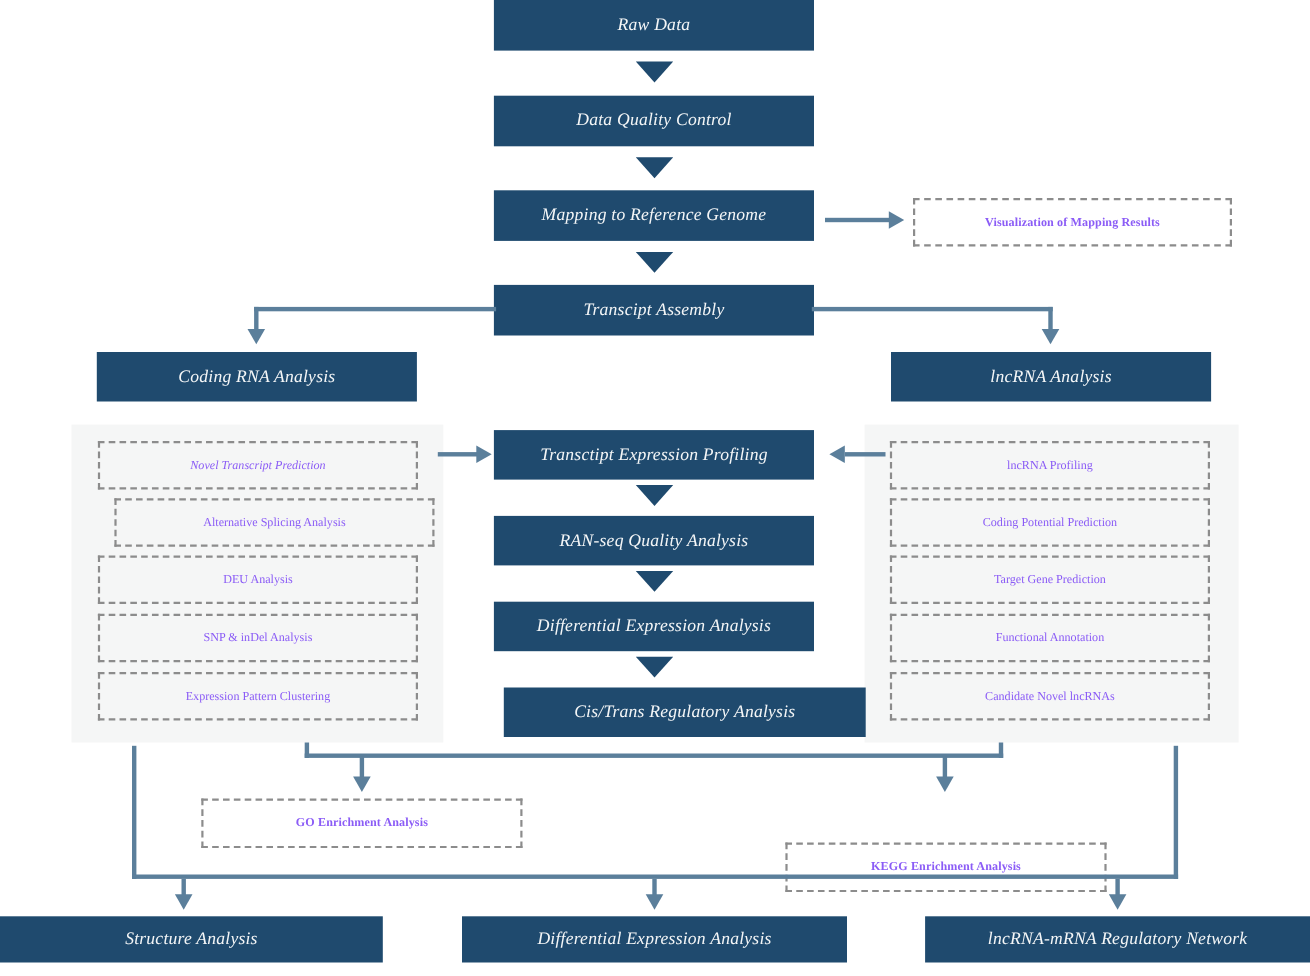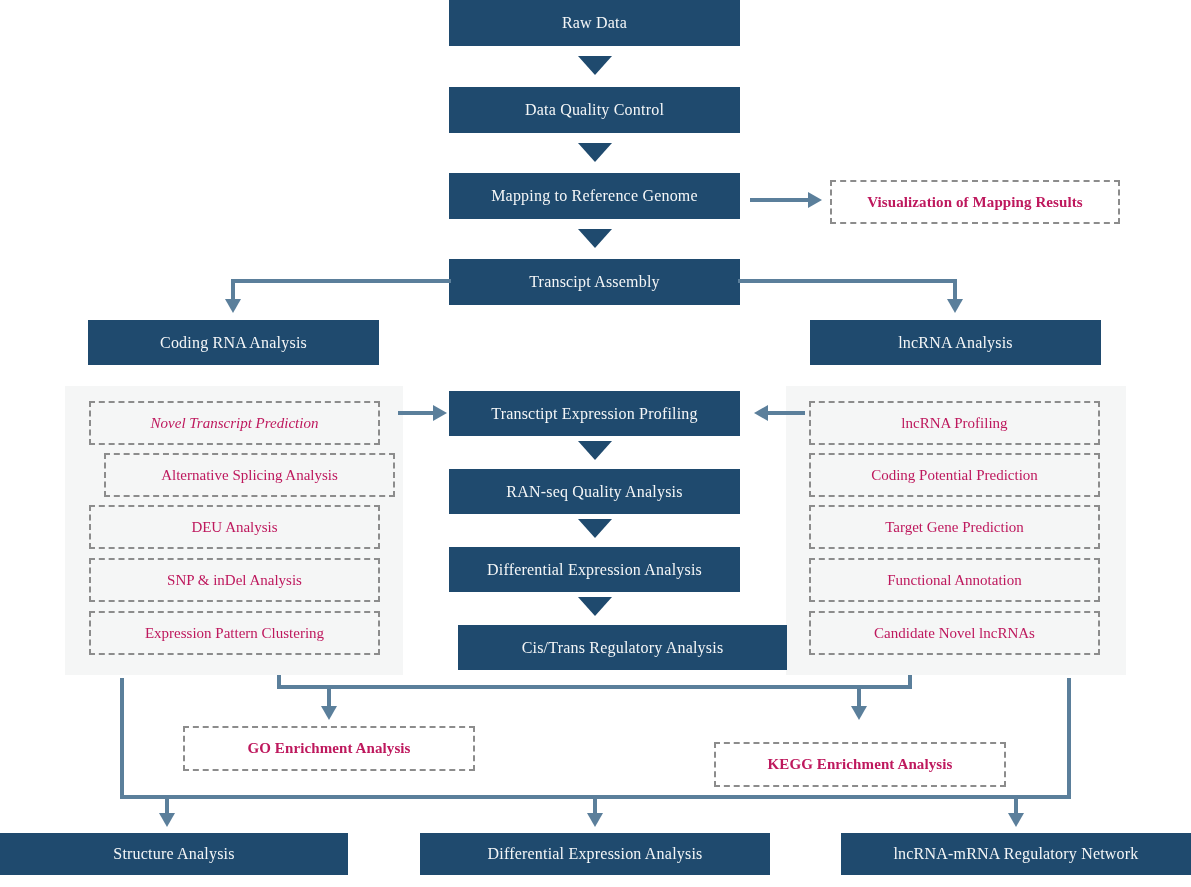--- a/index.html
+++ b/index.html
@@ -22,31 +22,32 @@
     color:#f4f6f7;
     display:flex;
     align-items:center;
     justify-content:center;
     font-size:16px;
     letter-spacing:.2px;
     text-align:center;
     line-height:1.1;
     box-sizing:border-box;
     padding:0 8px;
+    font-style:italic;
   }
 
   
   .dashed{
     position:absolute;
     border:2px dashed #8c8c8c;
-    color:#be185d;
+    color:#8b5cf6;
     display:flex;
     align-items:center;
     justify-content:center;
-    font-size:15px;
+    font-size:11px;
     text-align:left;
     box-sizing:border-box;
     background:transparent;
     line-height:1.1;
     padding:0 6px;
   }
   .dashed.bold{ font-weight:bold; letter-spacing:.1px; }
 
   
   .panel{
@@ -157,21 +158,21 @@
   <div class="hline" style="left:277px;top:685px;width:635px;height:4px;"></div>
   <div class="vline" style="left:908px;top:675px;width:4px;height:14px;"></div>
 
   <div class="vline" style="left:327px;top:688px;width:4px;height:20px;"></div>
   <div class="arrow-down" style="left:321px;top:706px;"></div>
 
   <div class="vline" style="left:857px;top:688px;width:4px;height:20px;"></div>
   <div class="arrow-down" style="left:851px;top:706px;"></div>
 
   <div class="dashed bold" style="left:183px;top:726px;width:292px;height:45px;">GO Enrichment Analysis</div>
-  <div class="dashed bold" style="left:714px;top:742px;width:292px;height:45px;">KEGG Enrichment Analysis</div>
+  <div class="dashed bold" style="left:714px;top:766px;width:292px;height:45px;">KEGG Enrichment Analysis</div>
 
   <div class="vline" style="left:120px;top:678px;width:4px;height:121px;"></div>
   <div class="vline" style="left:1067px;top:678px;width:4px;height:121px;"></div>
   <div class="hline" style="left:120px;top:795px;width:951px;height:4px;"></div>
 
   <div class="vline" style="left:165px;top:799px;width:4px;height:16px;"></div>
   <div class="arrow-down" style="left:159px;top:813px;"></div>
 
   <div class="vline" style="left:593px;top:799px;width:4px;height:16px;"></div>
   <div class="arrow-down" style="left:587px;top:813px;"></div>

